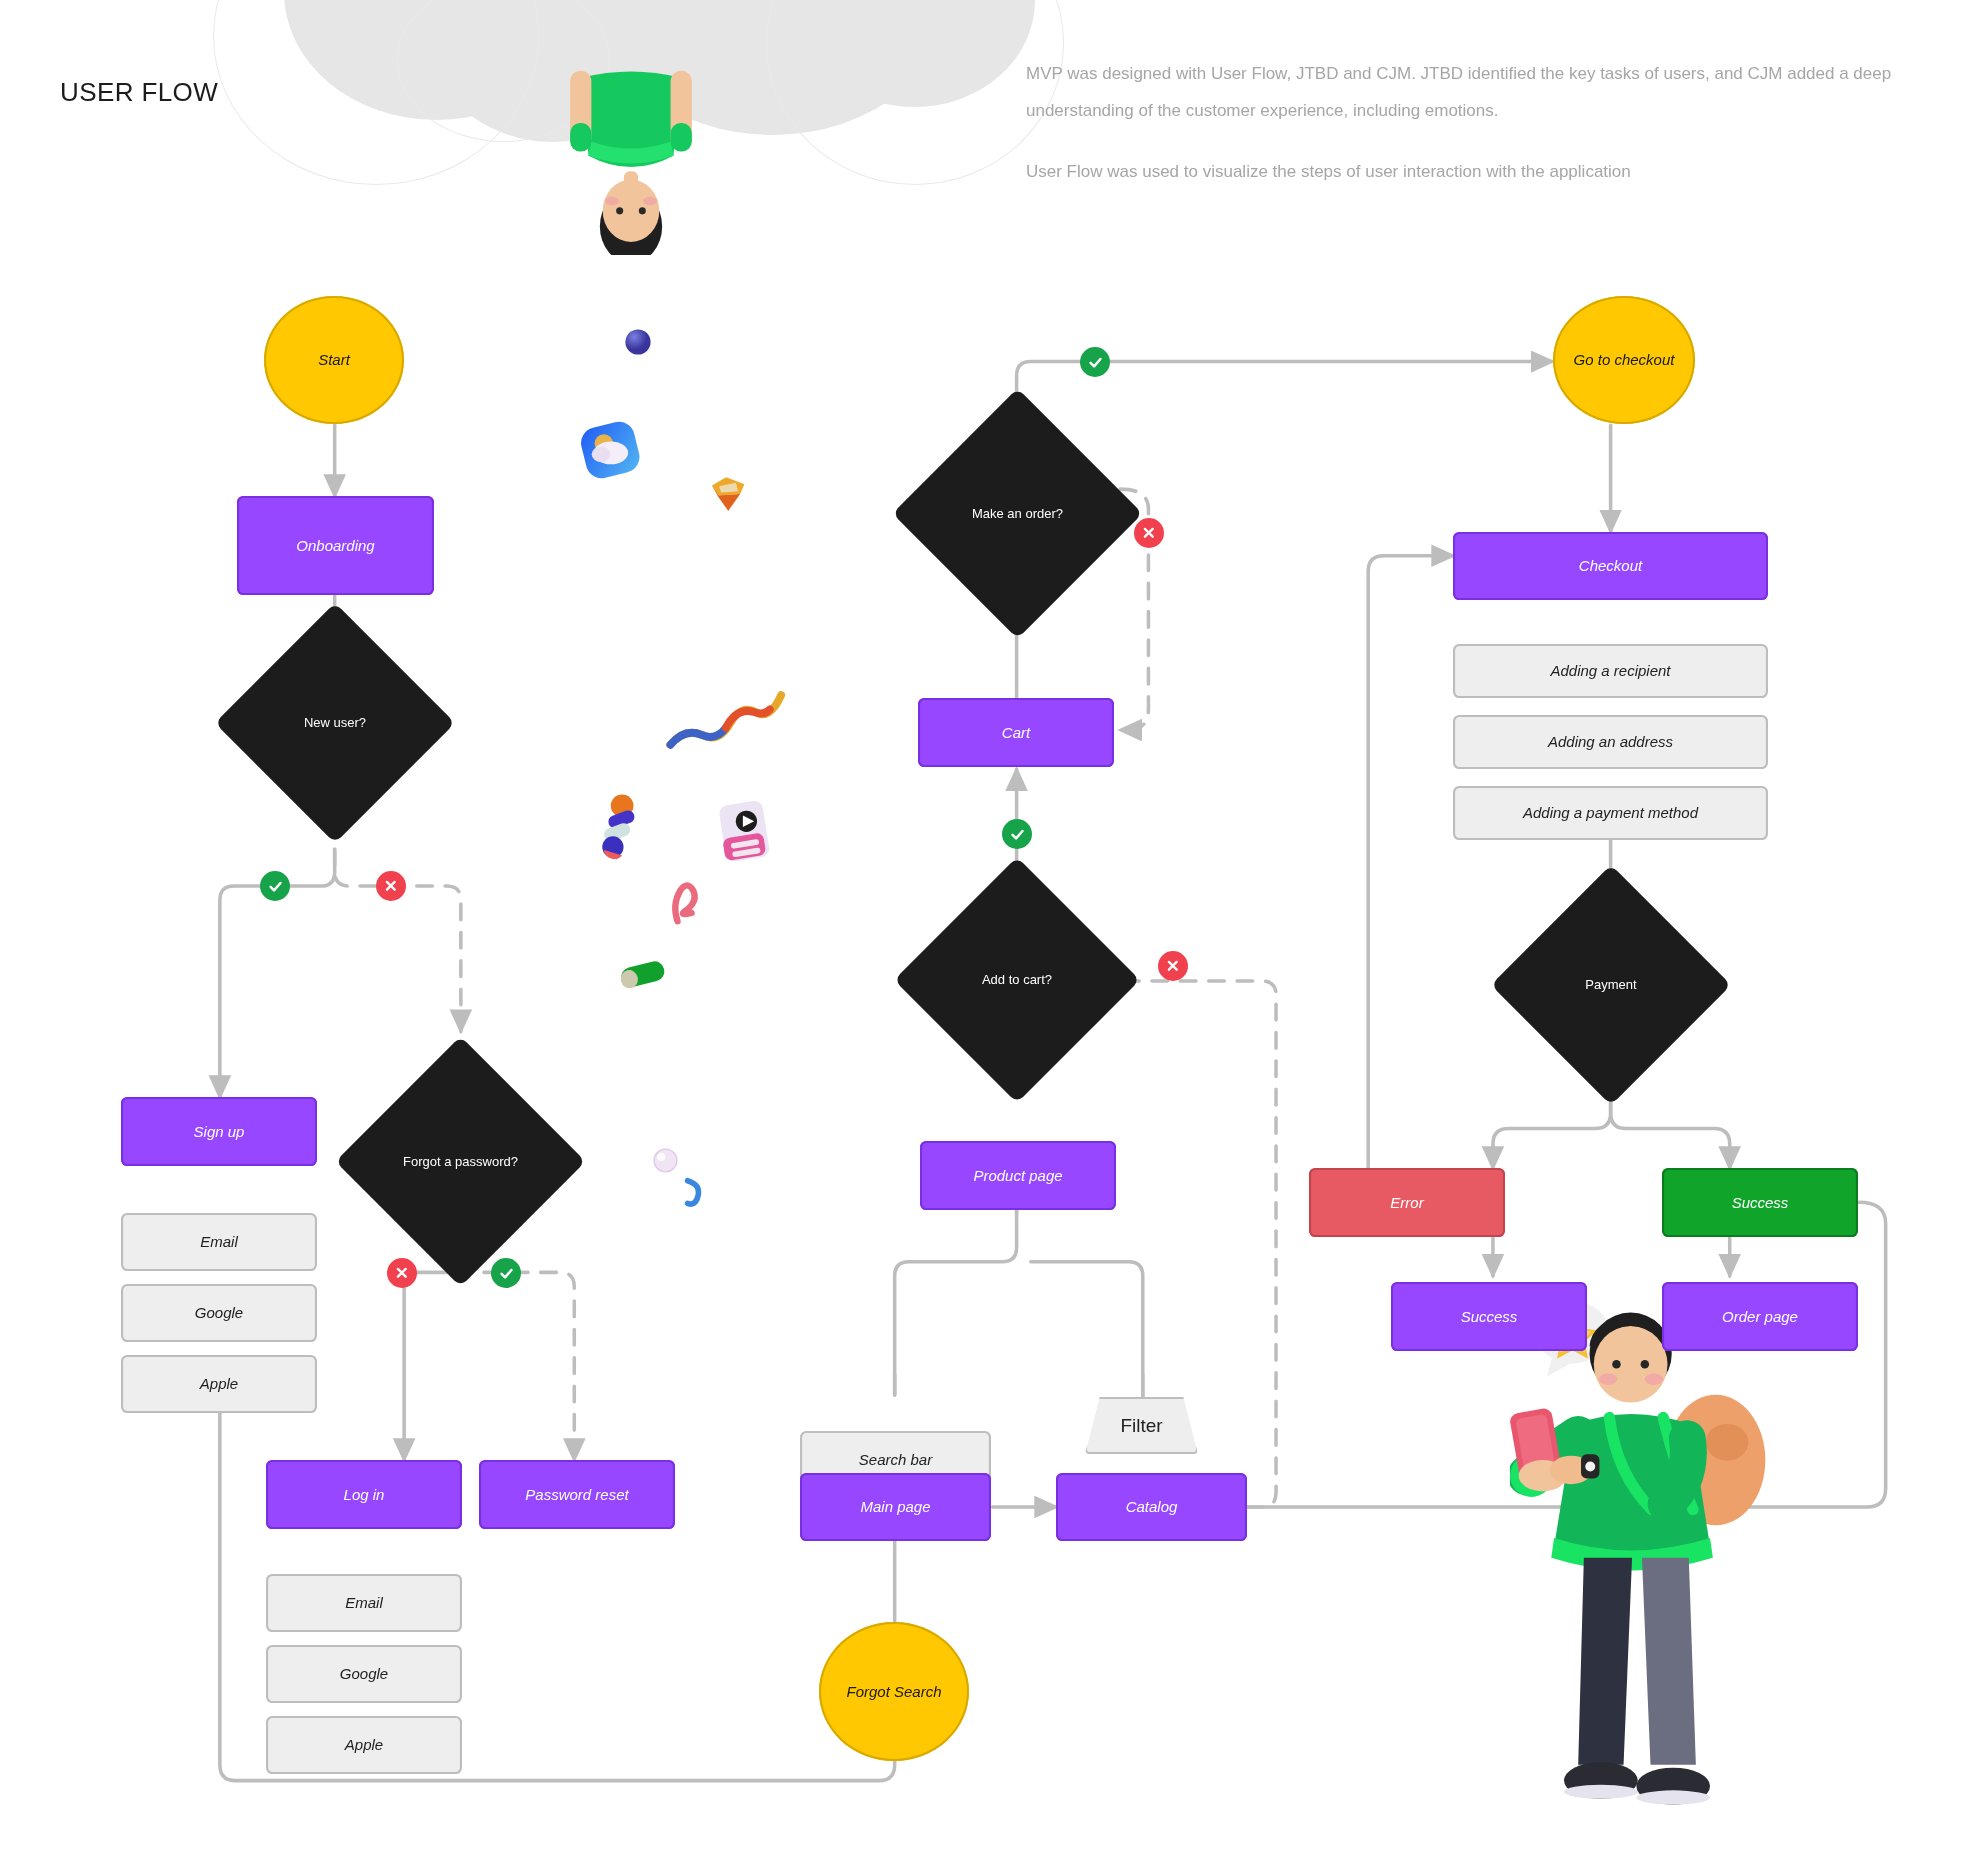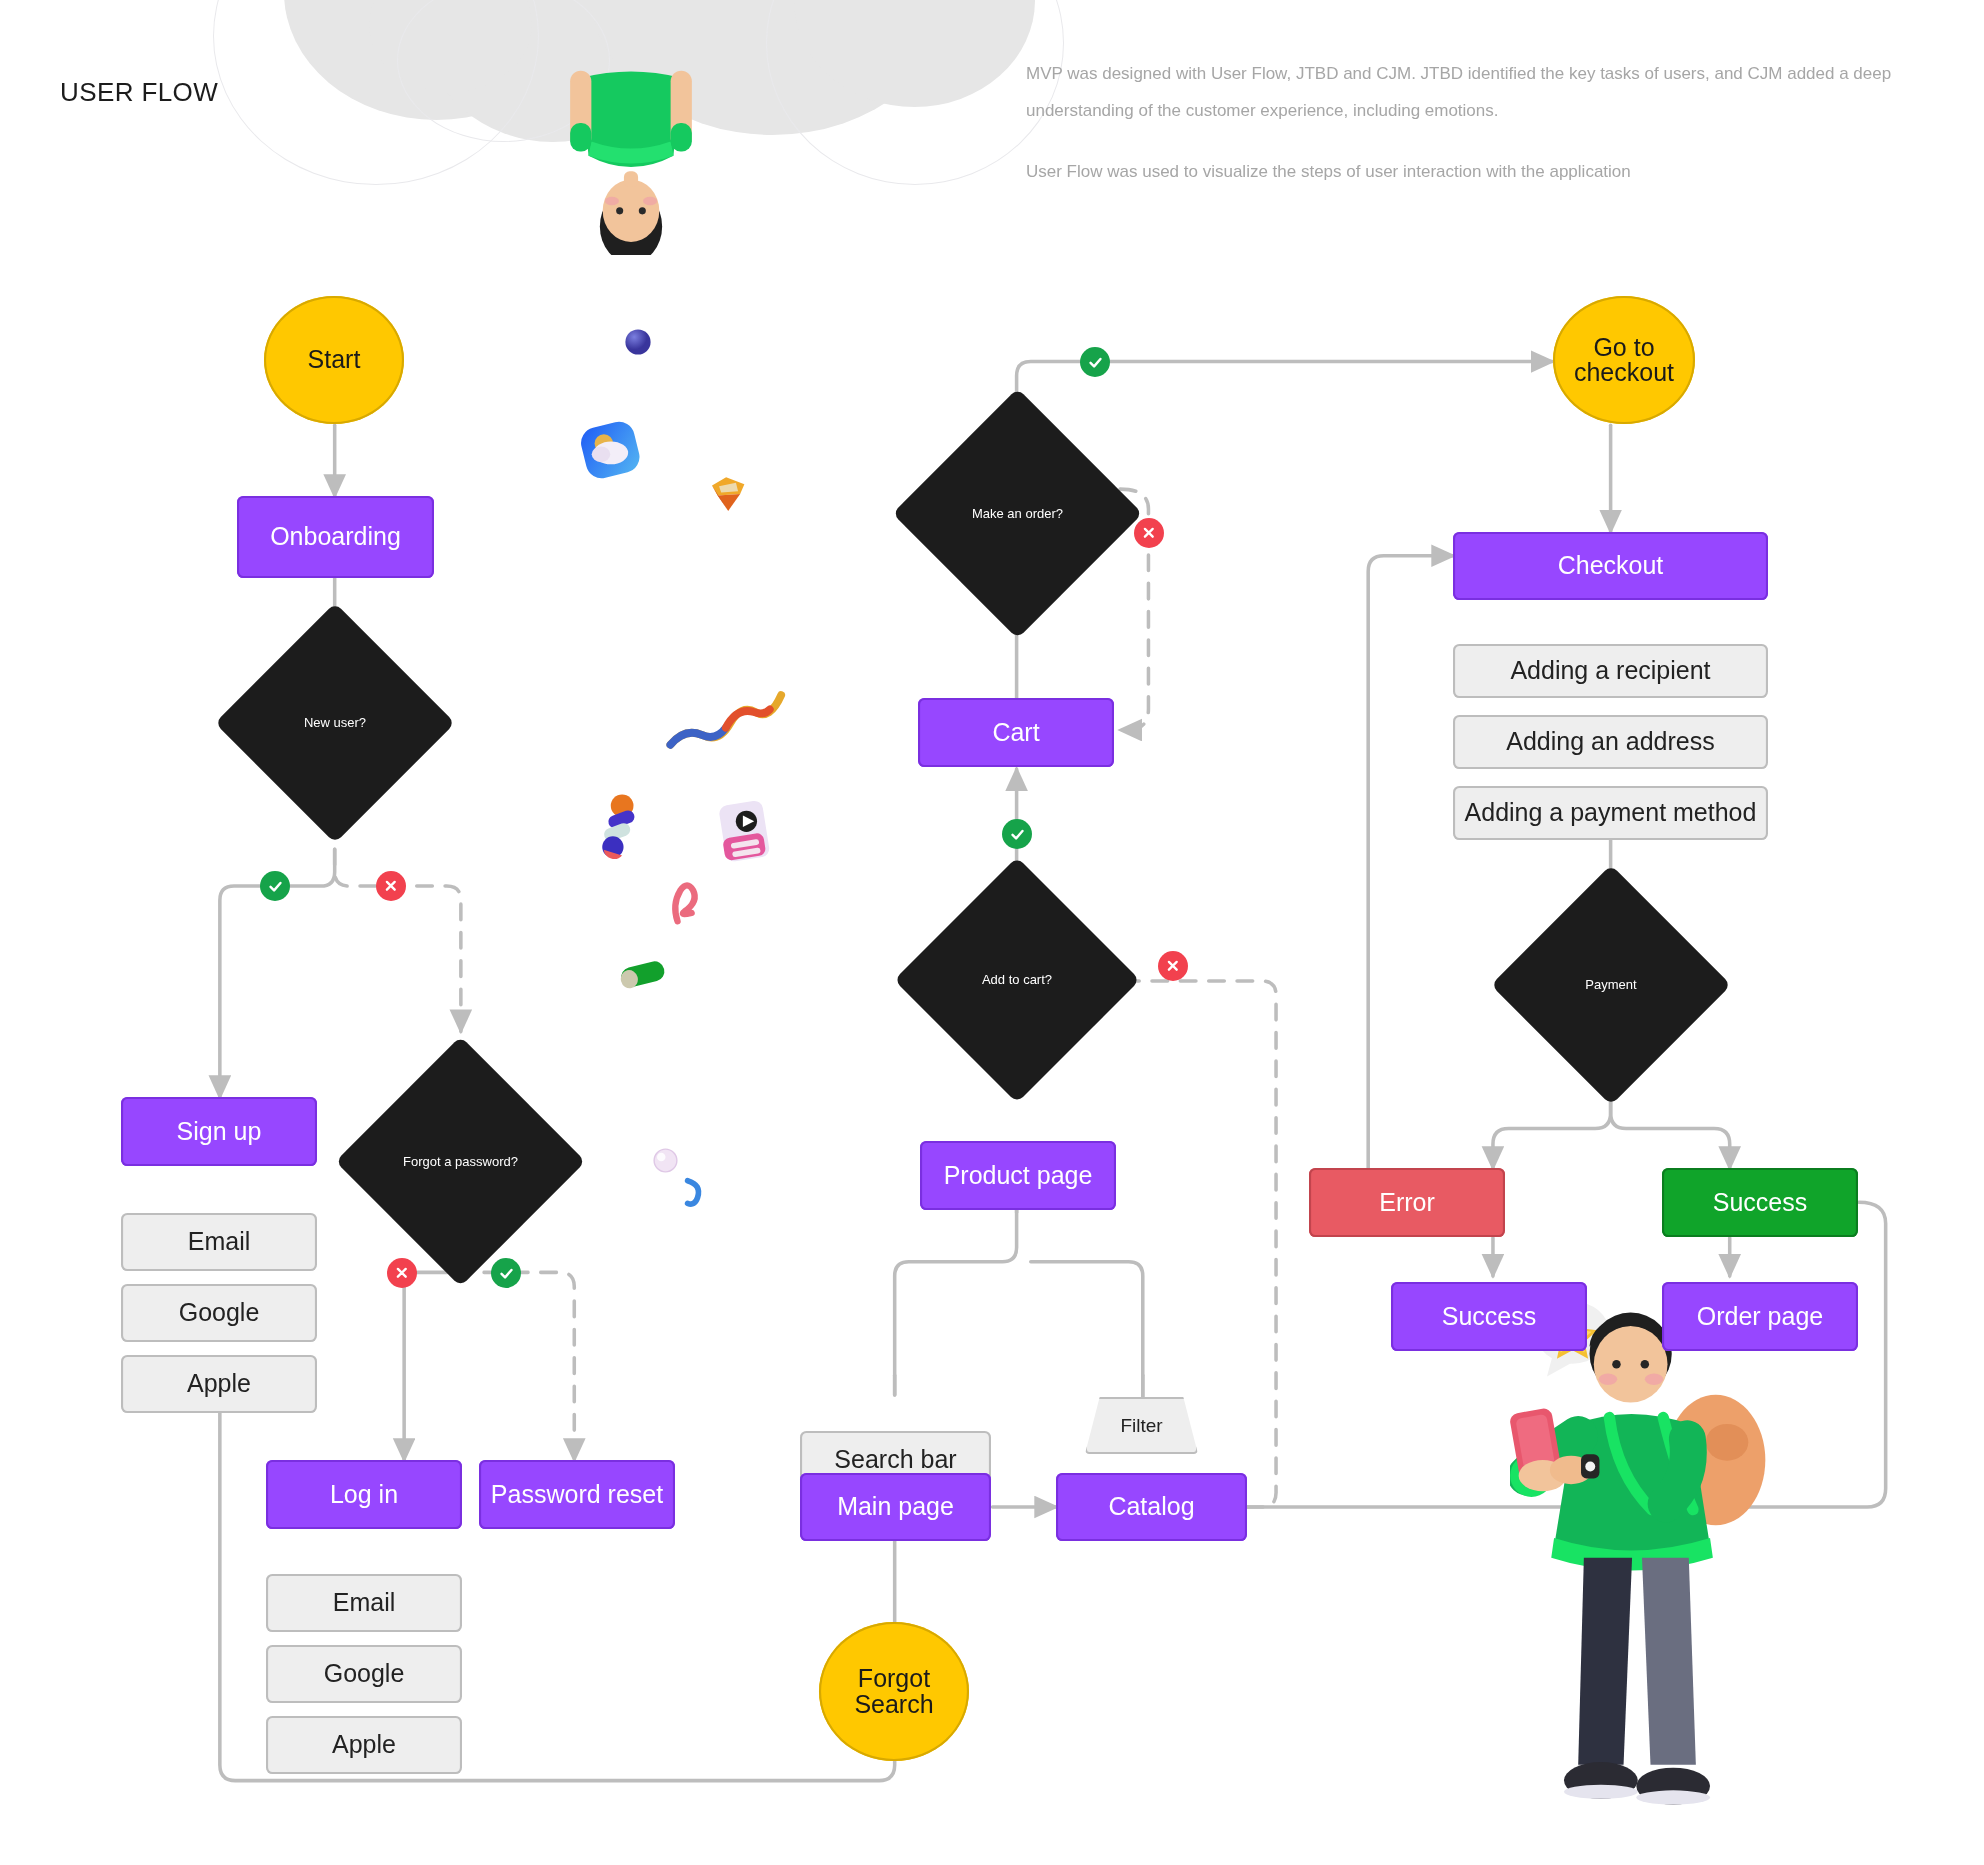--- a/index.html
+++ b/index.html
@@ -38,23 +38,24 @@
   #intro p + p { margin-top: 24px; }
 
   
   #wires { position: absolute; left: 0; top: 0; width: 1985px; height: 1865px; }
 
   
   .node {
     position: absolute;
     display: flex; align-items: center; justify-content: center;
     text-align: center;
-    font-size: 25px;
+    font-size: 15px;
     line-height: 25.5px;
     z-index: 5;
+    font-style: italic;
   }
   .terminator {
     background: #FFC800;
     border-radius: 50%;
     color: #1a1a1a;
     box-shadow: 0 0 0 2.1px #d8a900 inset;
     font-weight: 400;
   }
   .process {
     background: #9747FF;
@@ -193,21 +194,21 @@
       <path d="M2440,1746 L2440,1800" marker-end="url(#arrow)"></path>
 
       <path d="M1962,1696 L1952,1696 Q1930,1696 1930,1674 L1930,806 Q1930,784 1952,784 L2050,784" marker-end="url(#arrow)"></path>
 
       <path d="M2622,1696 Q2660,1696 2660,1726 L2660,2100 Q2660,2126 2634,2126 L1676,2126" marker-end="url(#arrow)"></path>
     </g>
   </svg>
 
   <div class="node terminator" style="left:264px;top:296px;width:140px;height:128px;">Start</div>
 
-  <div class="node process" style="left:237px;top:496px;width:197px;height:82px;">Onboarding</div>
+  <div class="node process" style="left:237px;top:496px;width:197px;height:99px;">Onboarding</div>
 
   <div class="decision-wrap" style="left:250px;top:638px;width:170px;height:170px;">
     <div class="dmd"></div>
     <div class="dlabel">New user?</div>
   </div>
 
   <div class="badge yes" style="left:260px;top:871px;">
     <svg width="17" height="17" viewBox="0 0 24 24">
         <path d="M5 12.5 L10 17.5 L19 7" stroke="#fff" stroke-width="3.4" fill="none" stroke-linecap="round" stroke-linejoin="round"></path>
       </svg>

